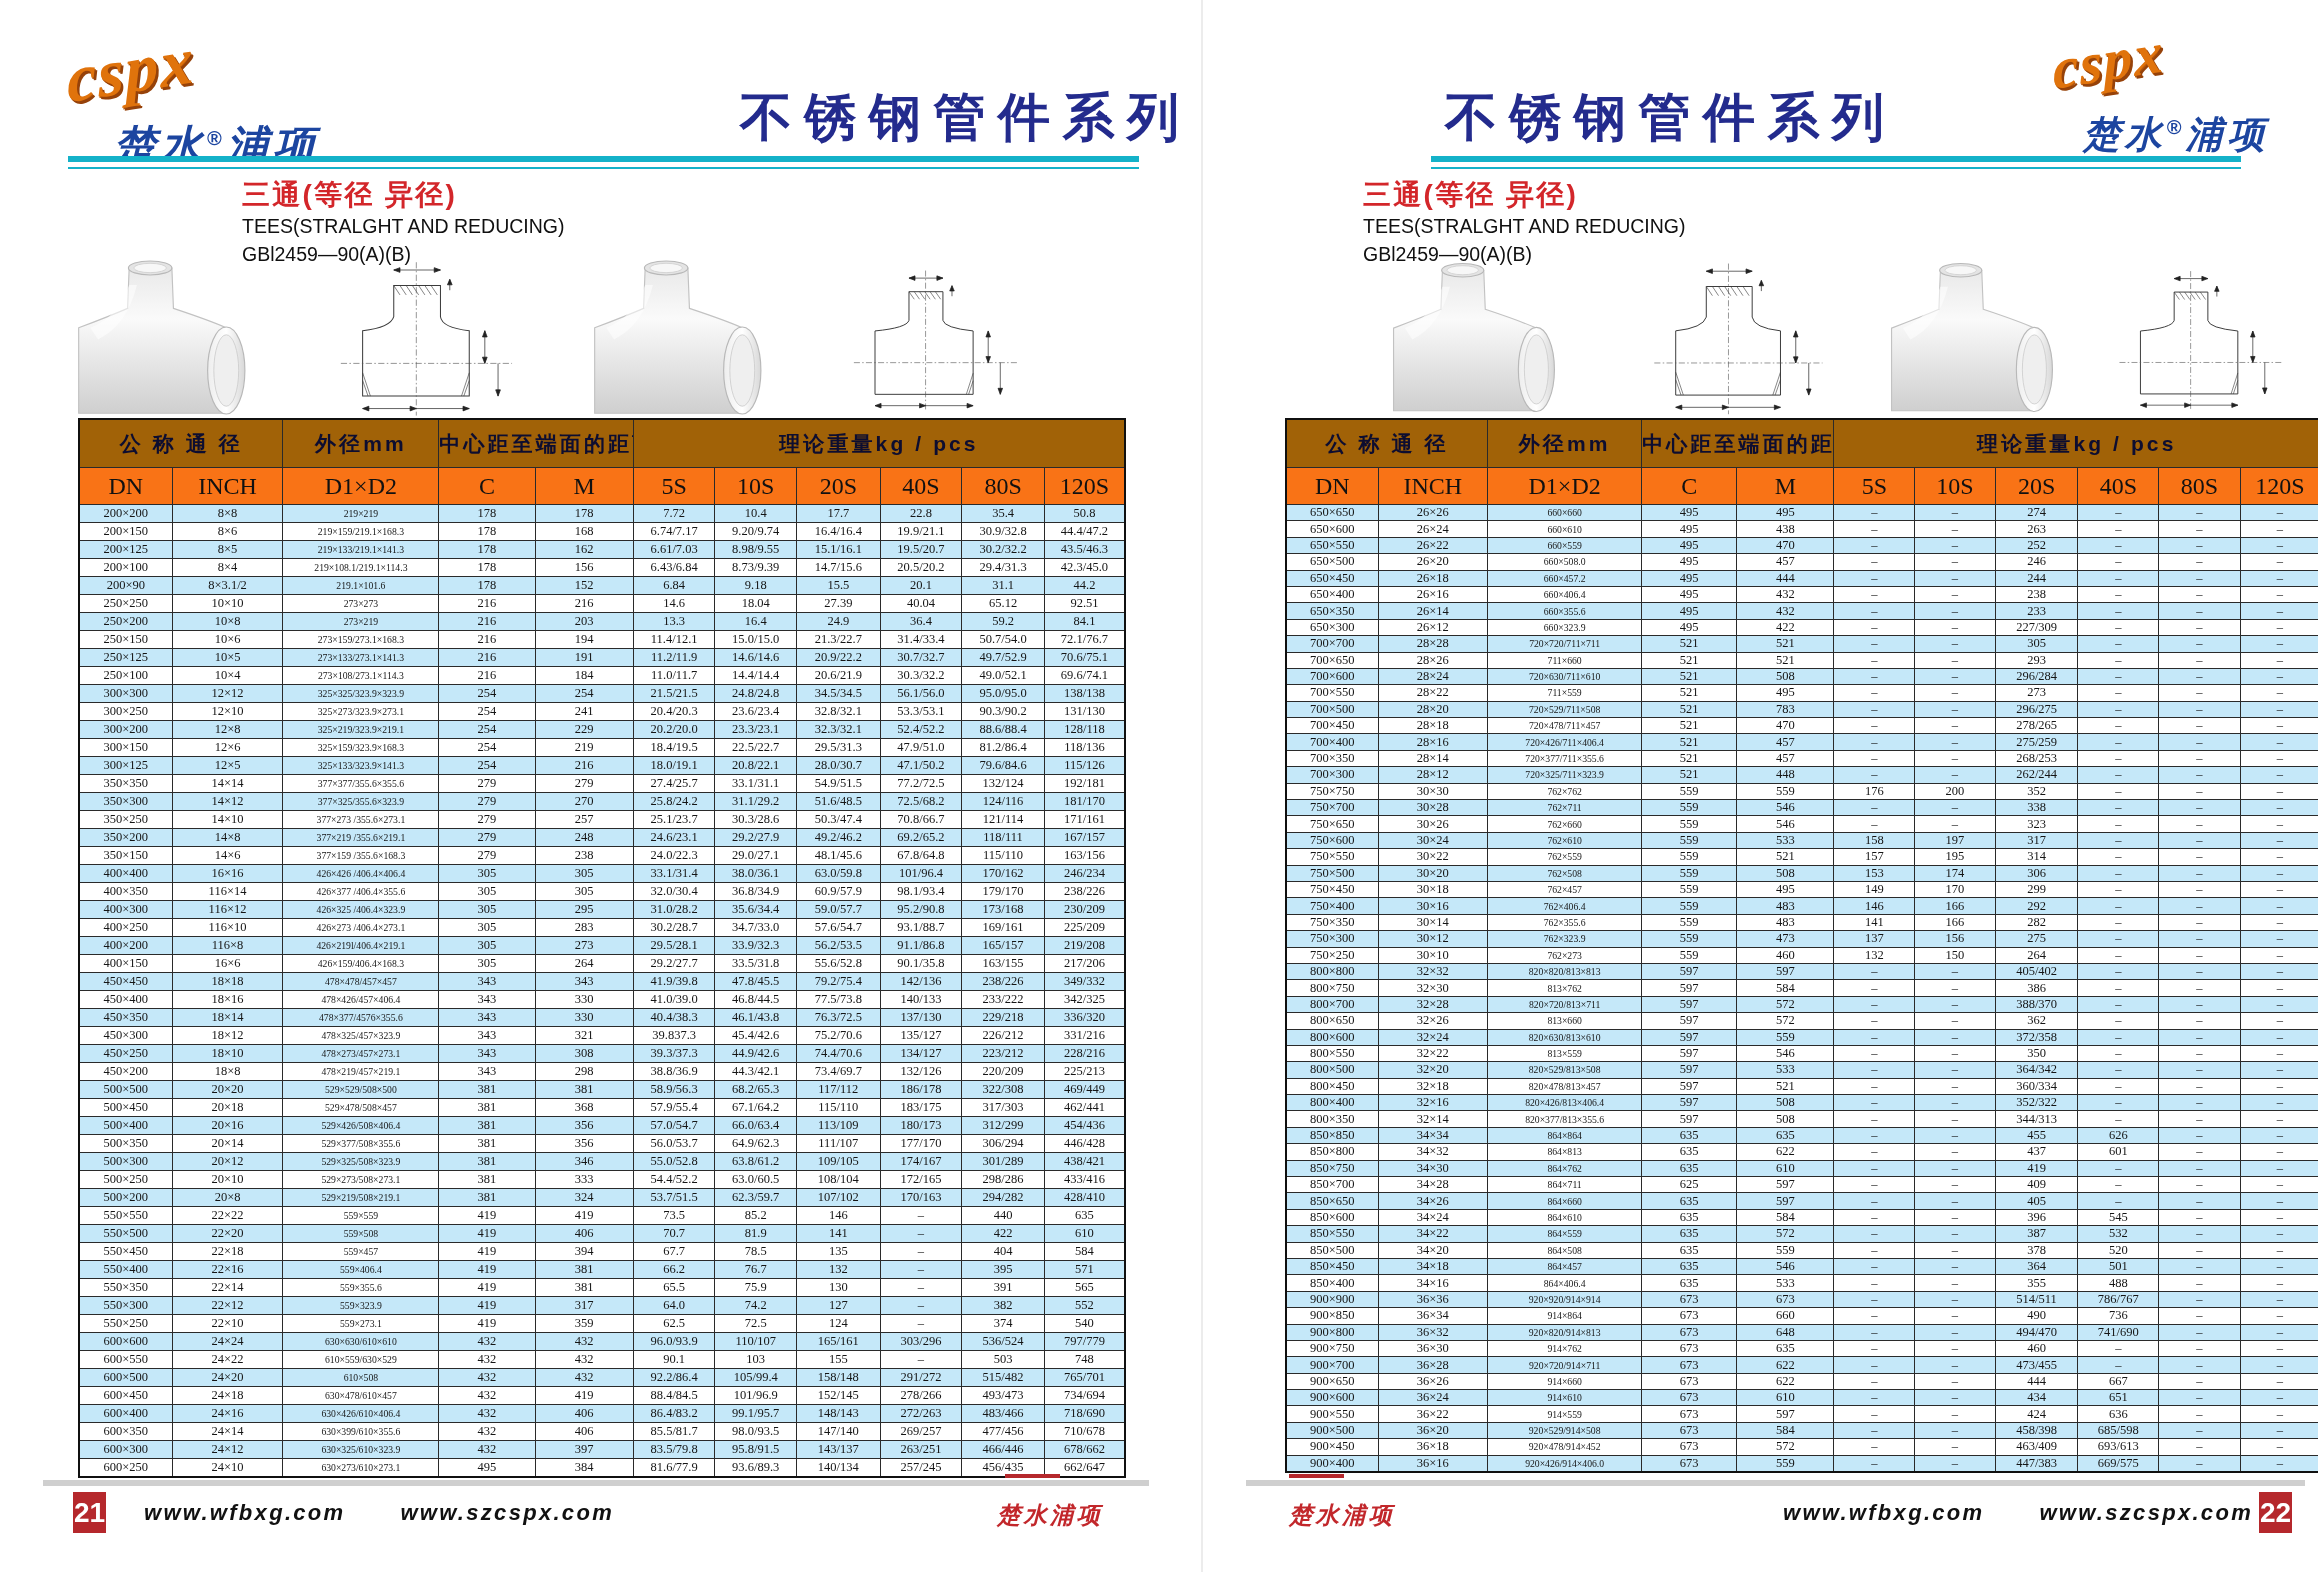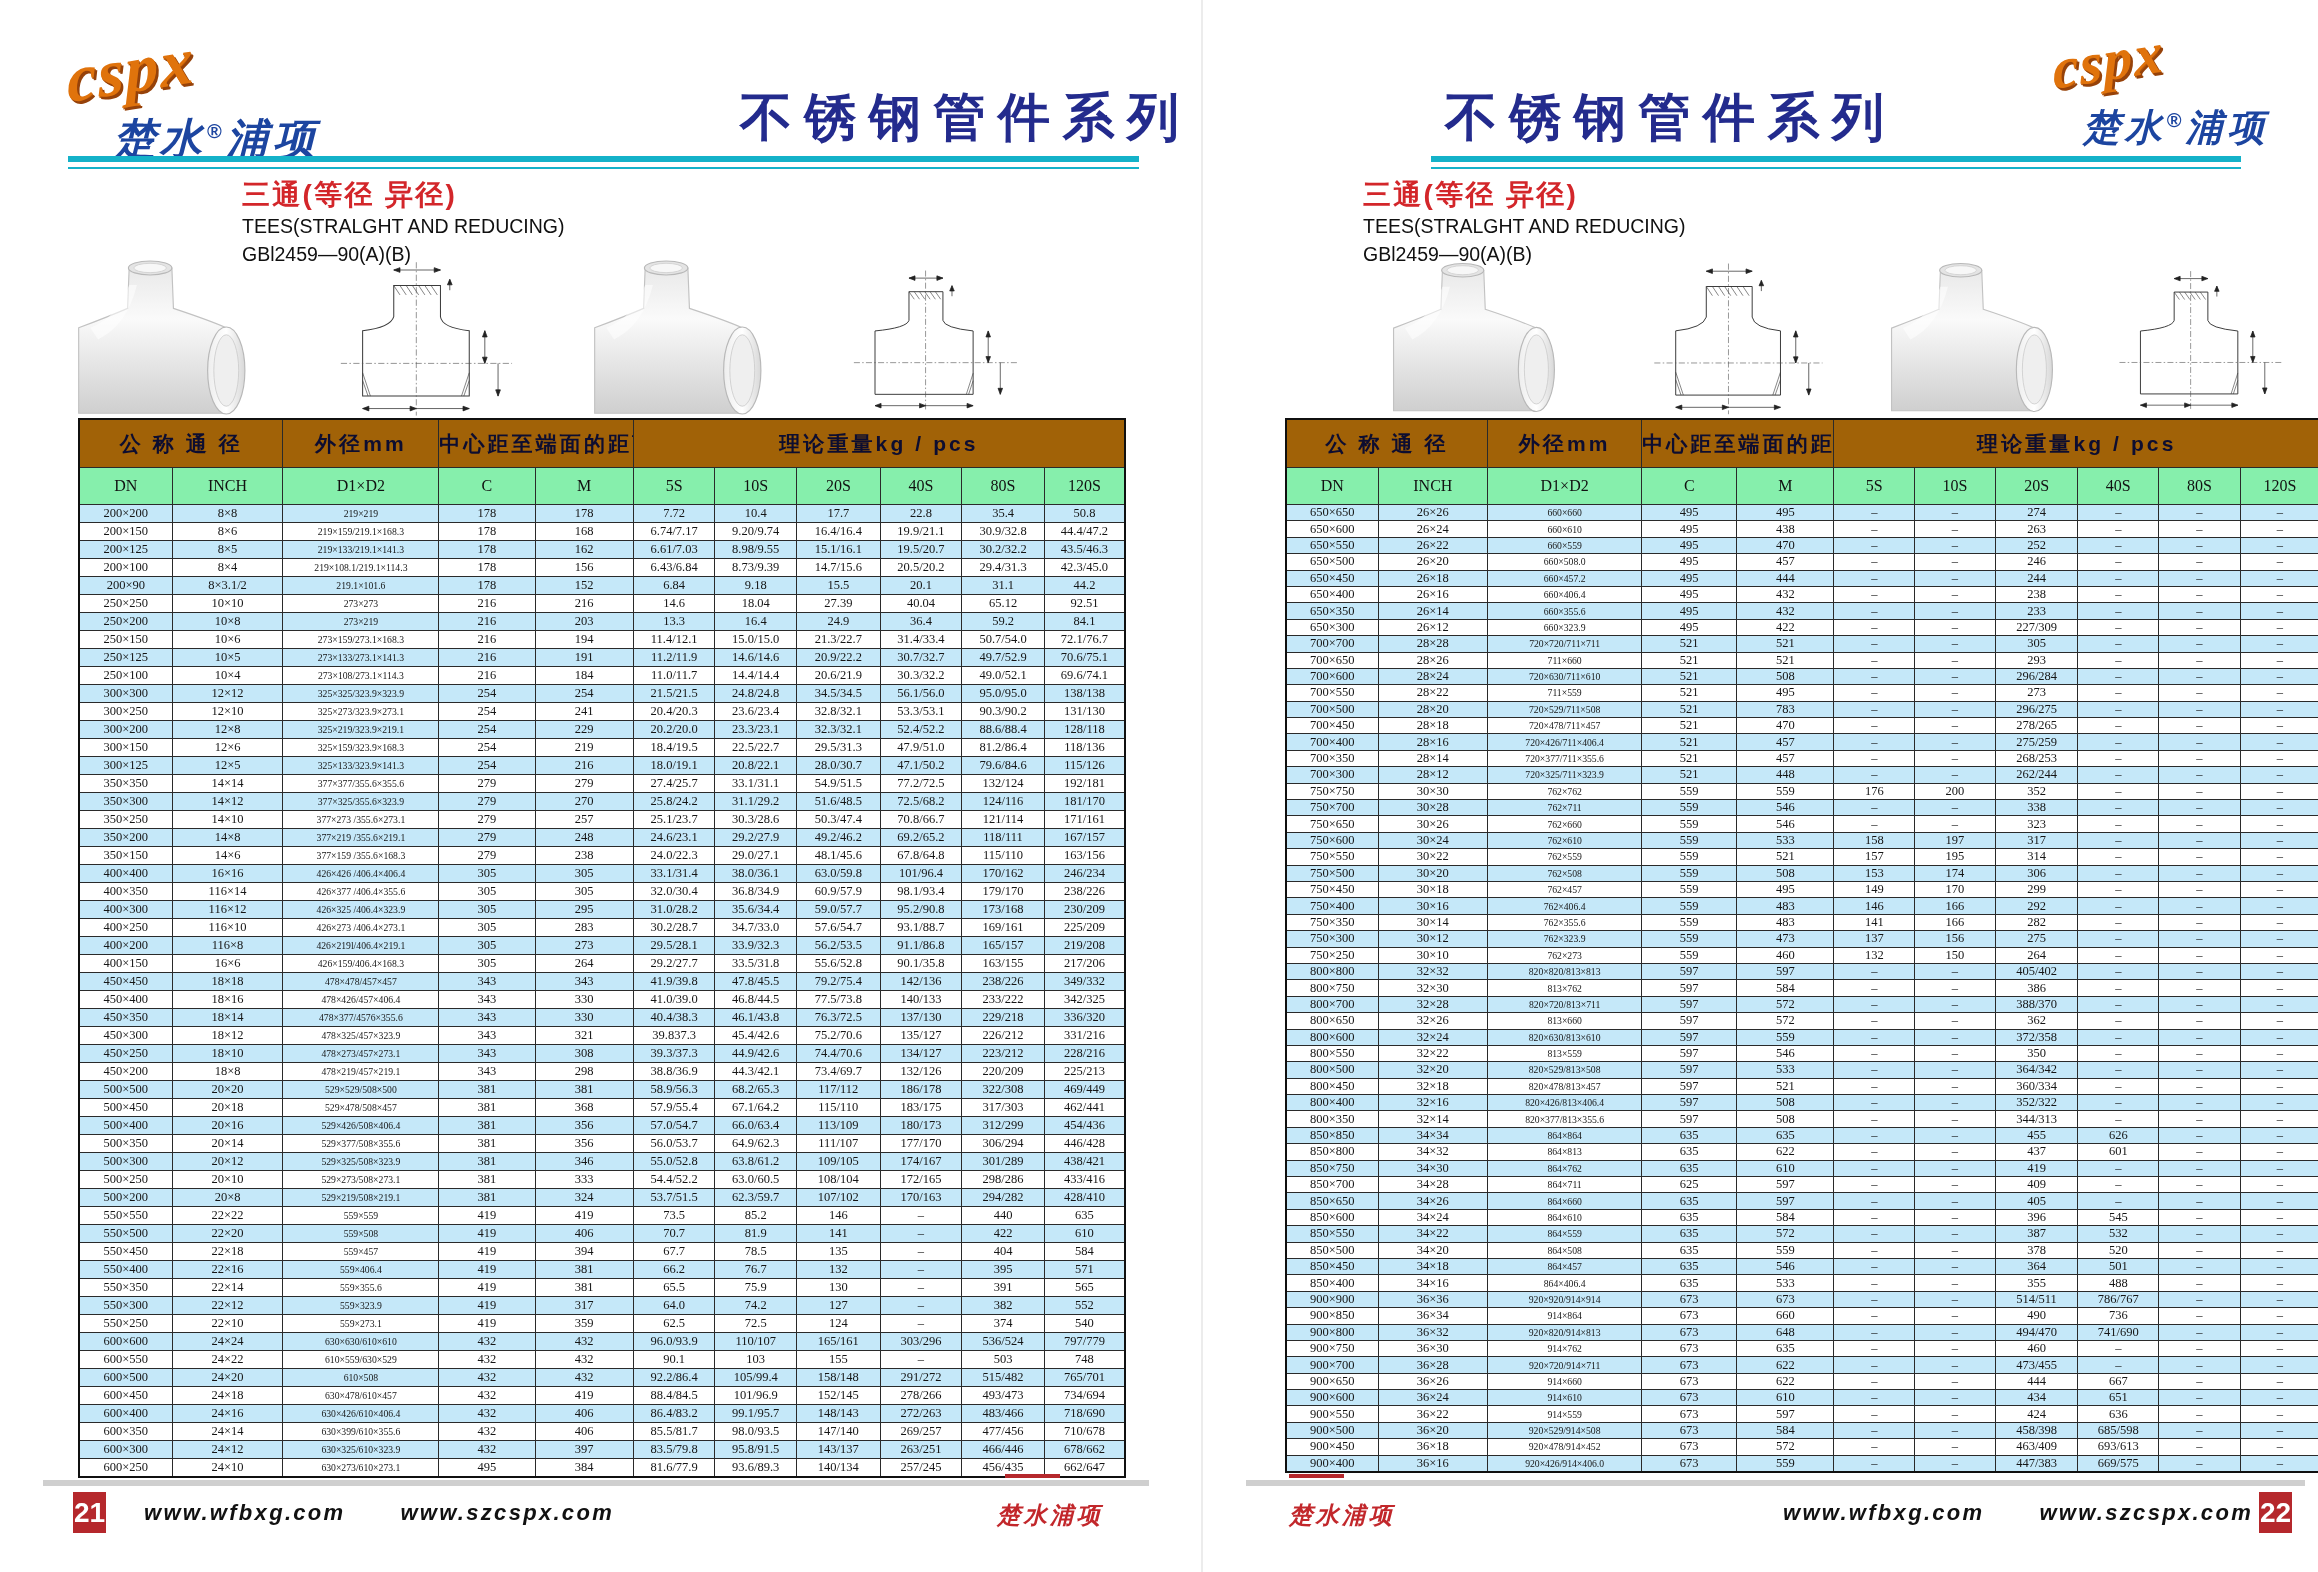--- a/index.html
+++ b/index.html
@@ -10,40 +10,40 @@
   .page.right{left:1246px;width:1063px;}
   .gutter{position:absolute;left:1201px;top:0;width:1.6px;height:1572px;background:#ececec;}
 
   
   .logo{position:absolute;}
   .logo .en{font-family:"Liberation Serif",serif;font-style:italic;font-weight:bold;
             font-size:67px;color:#e0730c;letter-spacing:1.6px;line-height:62px;
             text-shadow:2.3px 3.1px 0 #96420a, 0.8px 1.6px 0 #b85808;
             transform:rotate(-9deg) skewX(-6deg);display:inline-block;}
   .logo .cn{font-size:42px;font-weight:bold;font-style:italic;color:#1c45a0;
-            letter-spacing:4.7px;margin-top:11px;white-space:nowrap;text-align:center;}
+            letter-spacing:4.7px;margin-top:18px;white-space:nowrap;text-align:center;}
   .logo .cn sup{font-size:20px;}
 
   .main-title{position:absolute;font-size:52px;font-weight:bold;color:#232b8d;
               letter-spacing:12.5px;white-space:nowrap;}
   .cyan-rule{position:absolute;height:4.7px;border-top:6.2px solid #14b2c9;border-bottom:2.3px solid #14b2c9;background:#fff;}
 
   .sect-cn{position:absolute;font-size:28px;font-weight:bold;color:#d3262a;letter-spacing:2.3px;white-space:nowrap;}
   .sect-en{position:absolute;font-size:19.5px;color:#101010;white-space:nowrap;}
   .sect-std{position:absolute;font-size:19.5px;color:#101010;white-space:nowrap;}
 
   .fig{position:absolute;}
 
   
   .tbl{position:absolute;}
   table{border-collapse:collapse;table-layout:fixed;width:100%;border:2.3px solid #101010;}
   th,td{border:0.8px solid #2a2a2a;text-align:center;overflow:hidden;white-space:nowrap;padding:0;}
   th.hg{background:#a16207;color:#0d0d30;font-size:21px;font-weight:bold;height:47px;letter-spacing:3.1px;}
-  th.hc{background:#86efac;font-family:"Liberation Serif",serif;font-weight:normal;
-        font-size:16px;height:36px;}
+  th.hc{background:#f97316;font-family:"Liberation Serif",serif;font-weight:normal;
+        font-size:24px;height:36px;}
   tbody td{font-family:"Liberation Serif",serif;font-size:12.5px;color:#151515;}
   tbody td.c2{font-size:9.7px;}
   tbody tr:nth-child(odd){background:#c5e8f9;}
   tbody tr:nth-child(even){background:#ffffff;}
   .page.left  tbody tr{height:18px;}
   .page.right tbody tr{height:16.4px;}
   col.c0{width:8.9%} col.c1{width:10.6%} col.c2{width:14.9%} col.c3{width:9.2%} col.c4{width:9.4%}
   col.c5{width:7.8%} col.c6{width:7.8%} col.c7{width:8.0%} col.c8{width:7.8%} col.c9{width:7.9%} col.c10{width:7.7%}
 
   

